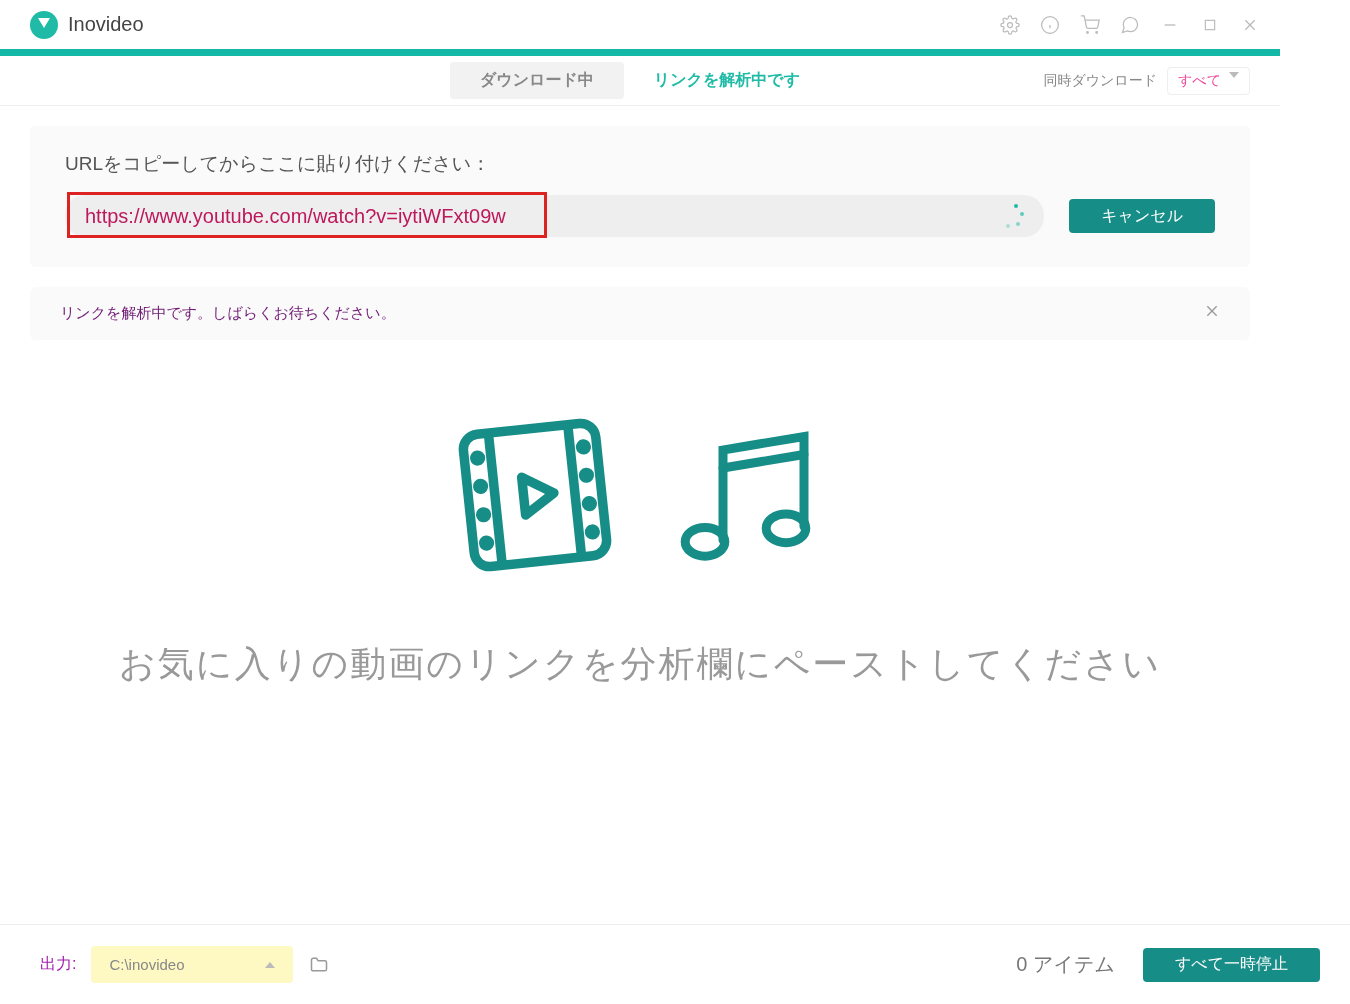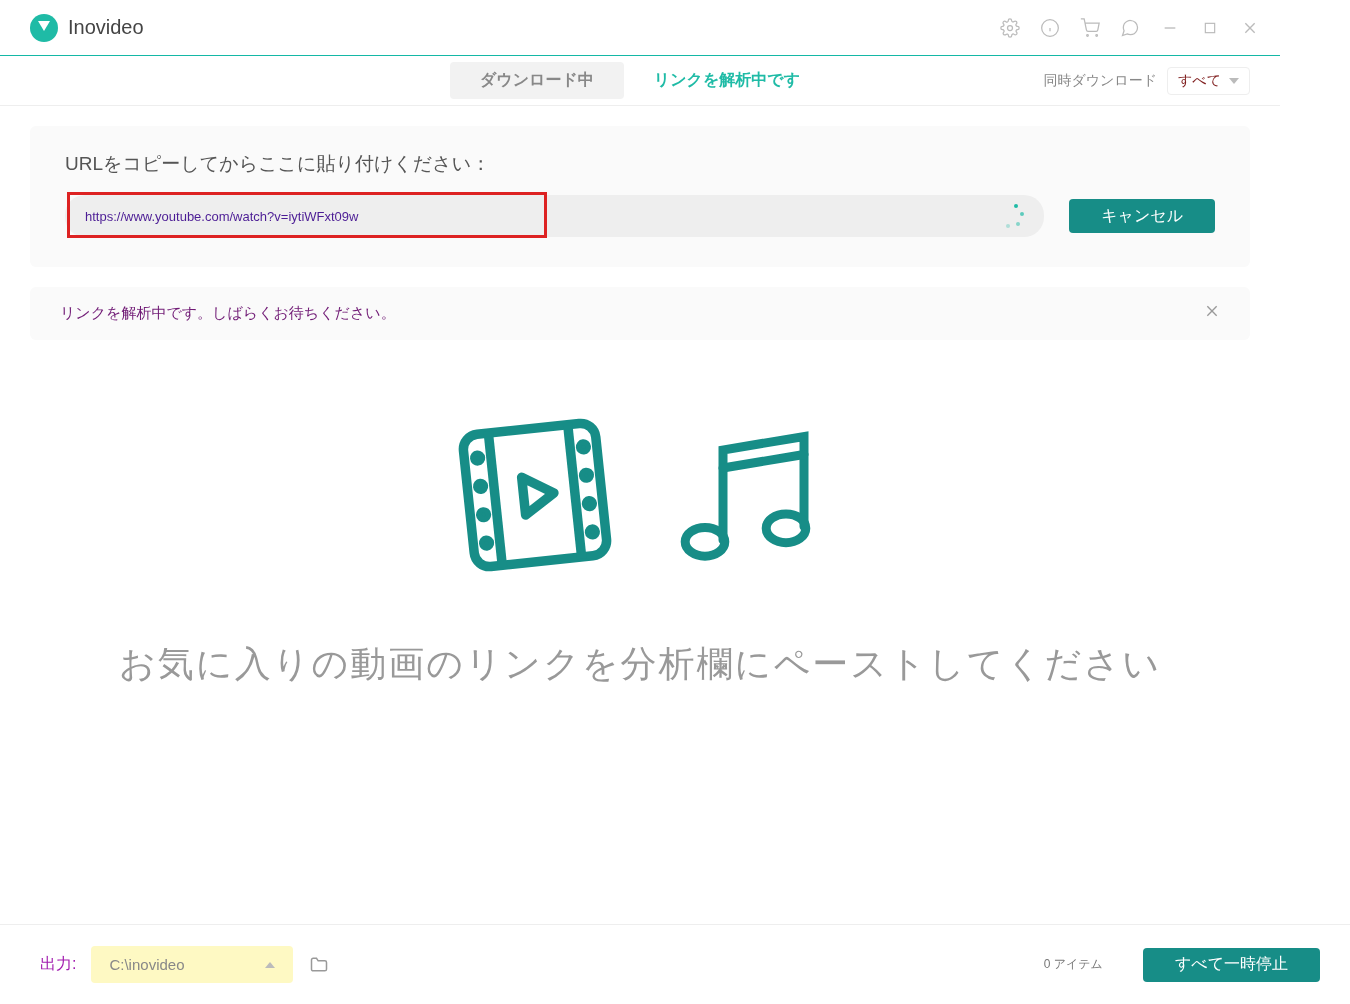--- a/index.html
+++ b/index.html
@@ -9,21 +9,21 @@
   width: 1280px;
   height: 950px;
   overflow: hidden;
   color: #333;
 }
 .titlebar {
   height: 56px;
   display: flex;
   align-items: center;
   padding: 0 20px 0 30px;
-  border-bottom: 1px solid #14b8a6;
+  border-bottom: 7px solid #14b8a6;
 }
 .logo-wrap {
   display: flex;
   align-items: center;
   gap: 10px;
 }
 .logo-circle {
   width: 28px;
   height: 28px;
   border-radius: 50%;
@@ -71,26 +71,26 @@
 .concurrent {
   position: absolute;
   right: 30px;
   display: flex;
   align-items: center;
   gap: 10px;
   font-size: 14px;
   color: #888;
 }
 .dropdown-box {
-  display: flex; align-items: center; gap: 8px;
+  display: flex; align-items: flex-start; gap: 8px;
   padding: 4px 10px;
   border: 1px solid #eee;
   border-radius: 4px;
   cursor: pointer;
-  color: #7f1d1d;
+  color: #ec4899;
 }
 .chevron-down {
   width: 0; height: 0;
   border-left: 5px solid transparent;
   border-right: 5px solid transparent;
   border-top: 6px solid #bbb;
 }
 
 .url-section {
   margin: 20px 30px 0 30px;
@@ -108,22 +108,22 @@
   display: flex;
   align-items: center;
   position: relative;
   padding: 0 20px;
 }
 .url-input {
   flex: 1;
   background: transparent;
   border: none;
   outline: none;
-  font-size: 13px;
-  color: #4c1d95;
+  font-size: 20px;
+  color: #be185d;
 }
 .highlight-box {
   position: absolute;
   left: 2px; top: -3px;
   width: 480px; height: 46px;
   border: 3px solid #d22;
   pointer-events: none;
 }
 .spinner {
   width: 28px; height: 28px;
@@ -194,21 +194,21 @@
   width: 0; height: 0;
   border-left: 5px solid transparent;
   border-right: 5px solid transparent;
   border-bottom: 6px solid #bbb;
 }
 .folder-btn {
   margin-left: 15px;
   width: 22px; height: 20px;
   cursor: pointer;
 }
-.item-count { font-size: 12px; color: #777; margin-left: auto; margin-right: 40px; }
+.item-count { font-size: 20px; color: #777; margin-left: auto; margin-right: 28px; }
 .footer-btns { display: flex; gap: 20px; }
 </style>
 </head>
 <body>
 
 <div class="titlebar">
   <div class="logo-wrap">
     <div class="logo-circle"></div>
     <div class="app-title">Inovideo</div>
   </div>

